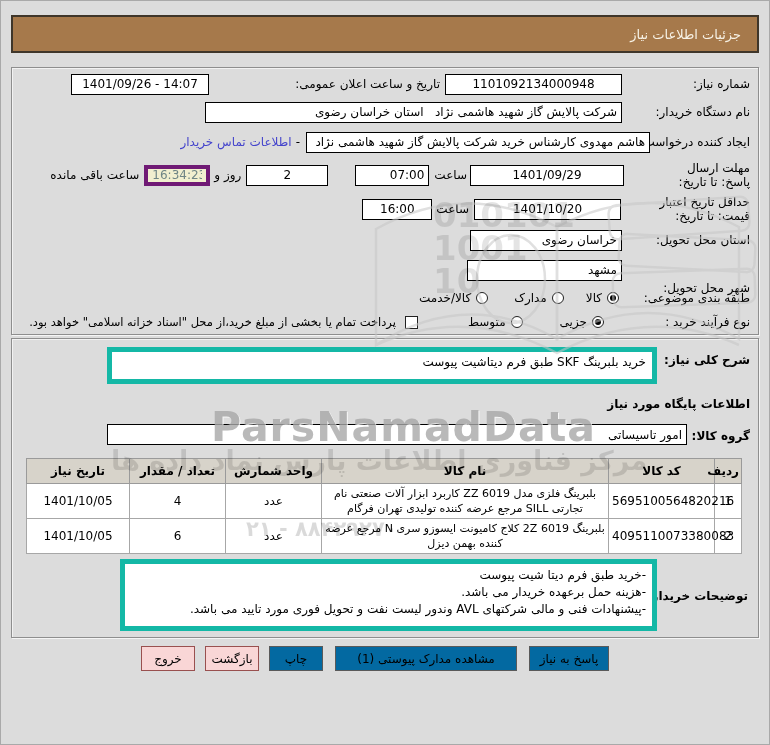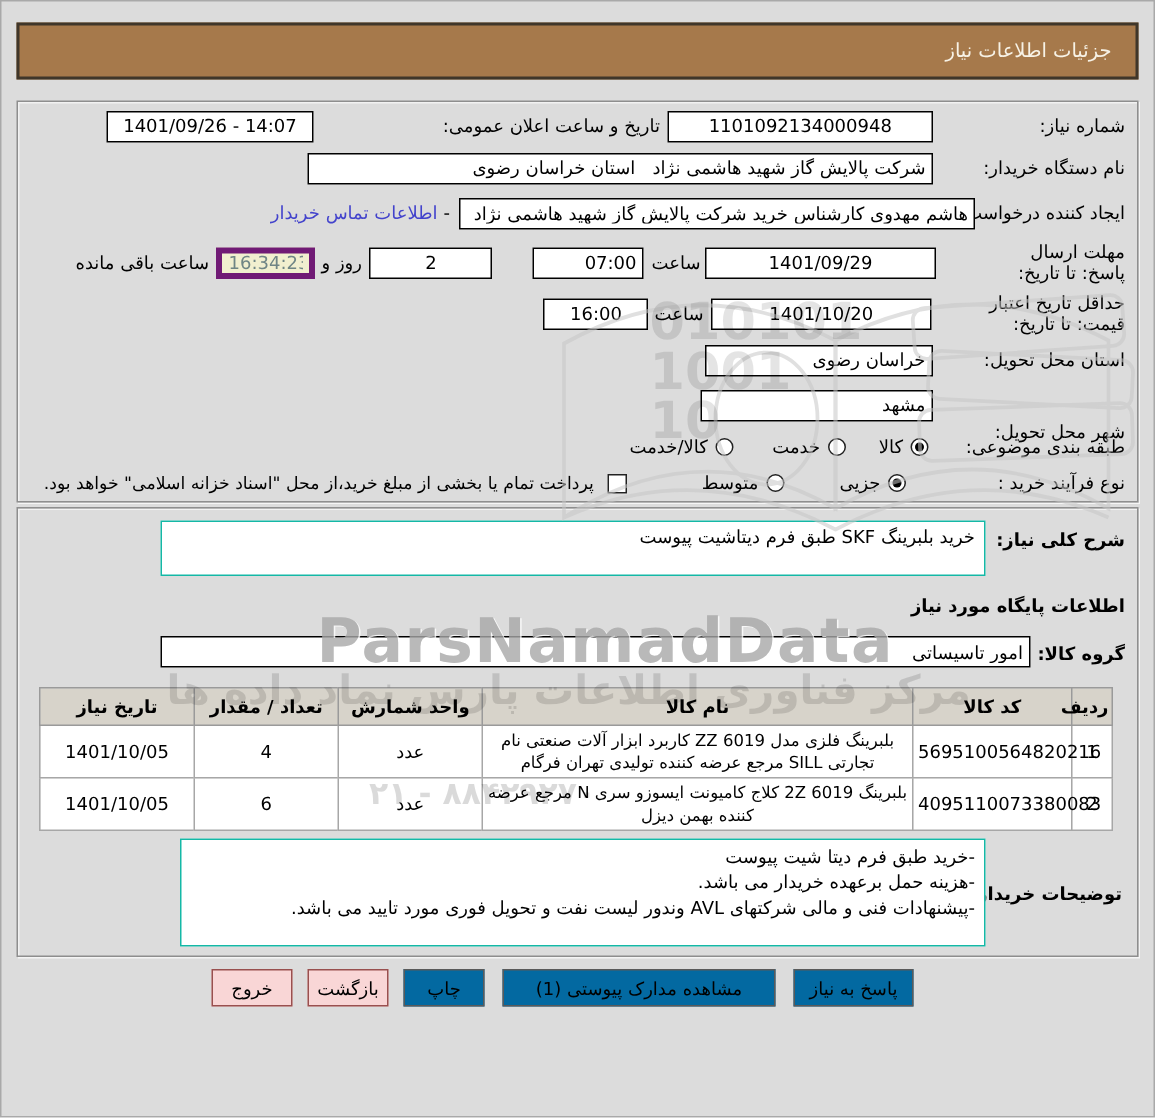--- a/index.html
+++ b/index.html
@@ -22,21 +22,21 @@
   .rtl{direction:rtl;text-align:right;}
   .rem{background:#f1efcf;color:#6f8585;border:4px solid #701a75;direction:ltr;text-align:center;}
   .link{color:#4343cc;text-decoration:none;white-space:nowrap;flex:none;cursor:pointer;}
   .sep{flex:none;}
   .opt{display:inline-flex;align-items:center;direction:rtl;flex:none;}
   .radio{width:12px;height:12px;border:1px solid #222;border-radius:50%;background:#fff;
          display:inline-flex;align-items:center;justify-content:center;margin-left:5px;flex:none;}
   .radio.sel::after{content:"";width:6px;height:6px;border-radius:50%;background:#000;}
   .cbox{width:13px;height:13px;border:1px solid #222;background:#fff;flex:none;margin-left:5px;}
   .boldlbl{position:absolute;font-weight:bold;white-space:nowrap;direction:rtl;}
-  .bigbox{position:absolute;border:1px solid #14b8a6;background:#fff;direction:rtl;text-align:right;
+  .bigbox{position:absolute;border:5px solid #14b8a6;background:#fff;direction:rtl;text-align:right;
           padding:3px 6px;font-size:12px;overflow:hidden;}
   .pre{white-space:pre-line;line-height:17px;}
   table.goods{position:absolute;top:119px;right:16px;width:715px;border-collapse:collapse;direction:rtl;
           table-layout:fixed;}
   table.goods th{background:#d7d3ca;border:1px solid #9a9a9a;font-size:12px;font-weight:bold;padding:5px 2px;}
   table.goods td{background:#ffffff;border:1px solid #a7a7a7;font-size:12px;text-align:center;padding:2px 3px;}
   table.goods td.name{font-size:11px;line-height:15px;}
   table.goods td.code{direction:ltr;font-size:12px;}
   .btn{position:absolute;top:645px;height:25px;border:1px solid #5a5a5a;display:flex;align-items:center;
        justify-content:center;font-size:12px;direction:rtl;cursor:pointer;}
@@ -115,21 +115,21 @@
     </div>
 
     <div class="frow" style="top:218px;">
       <span class="lbl" style="width:105px;">طبقه بندی موضوعی:</span>
       <span class="opt" style="margin-right:26px;">
         <span class="radio sel"></span>
         <span>کالا</span>
       </span>
       <span class="opt" style="margin-right:22px;">
         <span class="radio"></span>
-        <span>خدمت</span>
+        <span>مدارک</span>
       </span>
       <span class="opt" style="margin-right:26px;">
         <span class="radio"></span>
         <span>کالا/خدمت</span>
       </span>
     </div>
 
     <div class="frow" style="top:242px;">
       <span class="lbl" style="width:100px;">نوع فرآیند خرید :</span>
       <span class="opt" style="margin-right:46px;">

